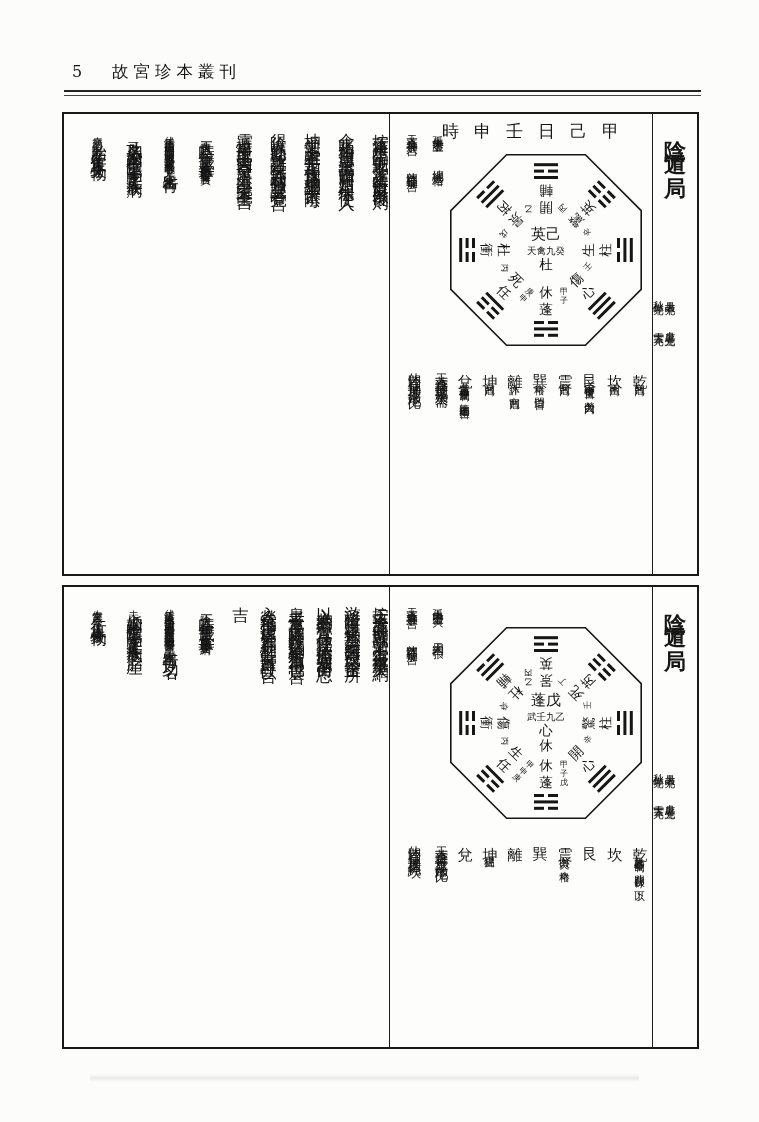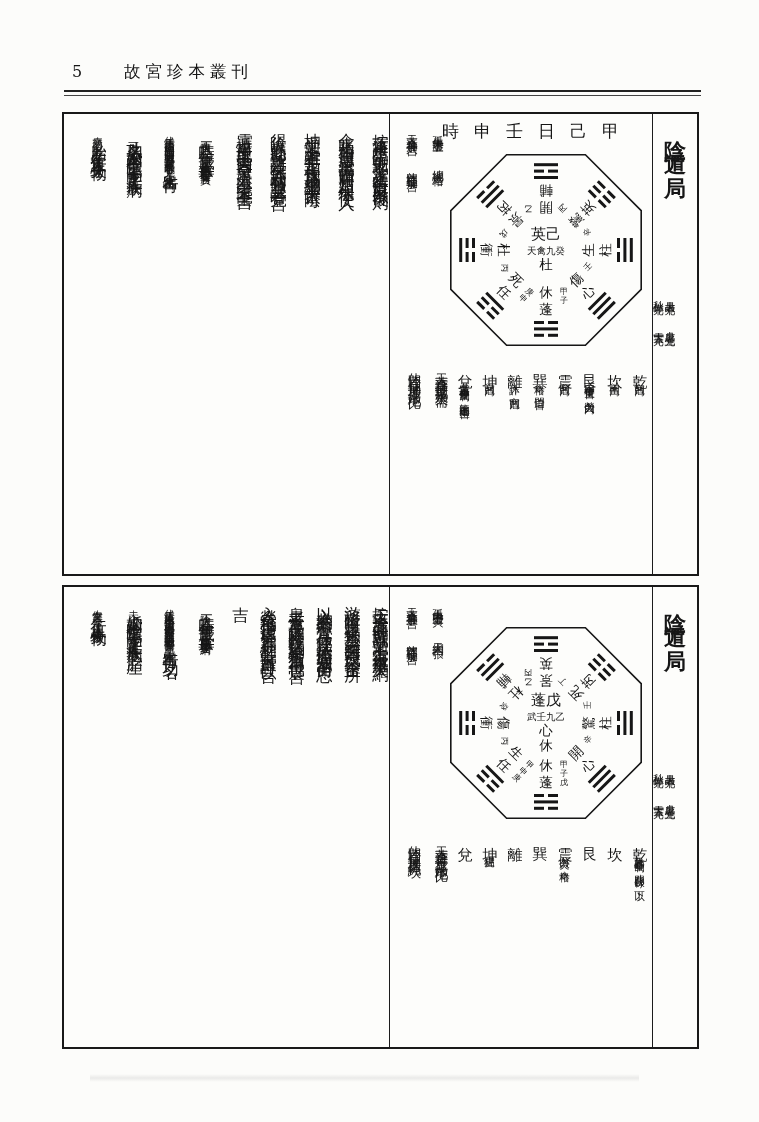--- a/index.html
+++ b/index.html
@@ -1,19 +1,19 @@
 <!DOCTYPE html>
 <html><head>
 <meta charset="utf-8">
 <style>
   html,body{margin:0;padding:0}
   body{background:#e9e9e6;font-family:"DejaVu Serif","Liberation Serif",serif;color:#161616}
   .page{position:relative;width:759px;height:1122px;background:#fcfcfa;overflow:hidden}
   .page-num{position:absolute;left:72px;top:62px;font-size:16px}
-  .book-title{position:absolute;left:124px;top:61px;font-size:16.5px;letter-spacing:5px}
+  .book-title{position:absolute;left:112px;top:61px;font-size:16.5px;letter-spacing:5px}
   .rule1{position:absolute;left:64px;right:58px;top:90px;border-top:2.5px solid #222}
   .rule2{position:absolute;left:64px;right:58px;top:95px;border-top:1px solid #444}
   .smudge{position:absolute;top:1074px;left:90px;right:120px;height:8px;
           background:linear-gradient(to bottom,rgba(0,0,0,0),rgba(0,0,0,0.07),rgba(0,0,0,0))}
   .panel{position:absolute;left:62px;width:633px;height:460px;border:2px solid #191919;background:#fdfdfb}
   .divider{position:absolute;top:0;bottom:0;width:1.3px;background:#1c1c1c}
   .d-title{right:44px}
   .d-mid{left:325px}
   
   .panel-title{position:absolute;right:6px;top:8px;writing-mode:vertical-rl;

